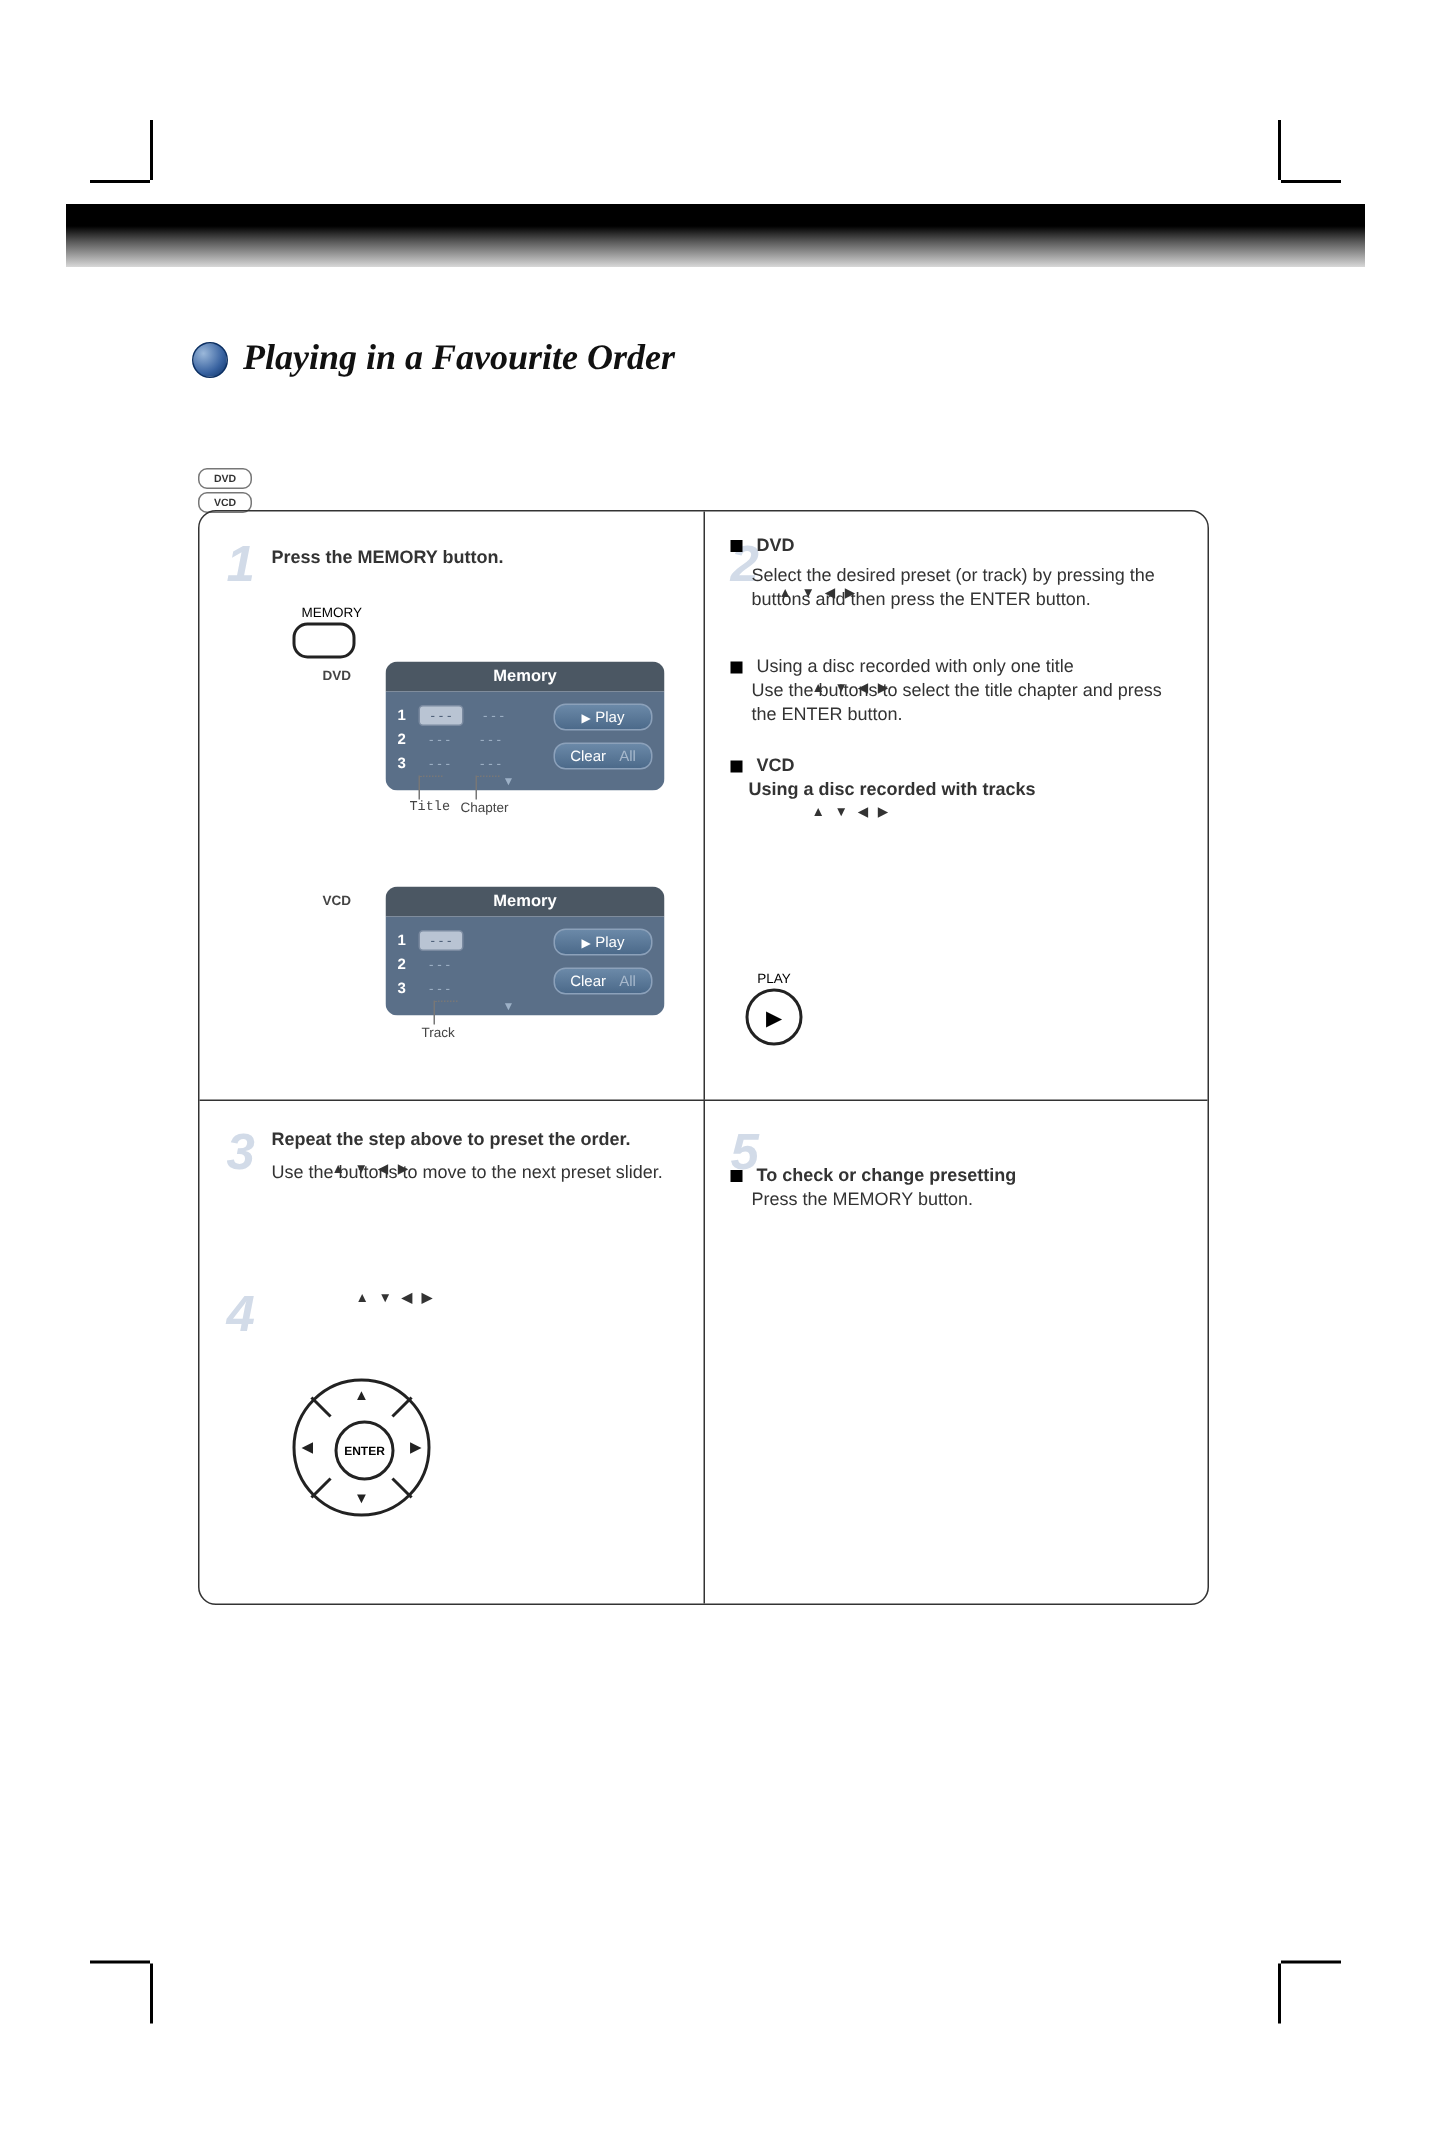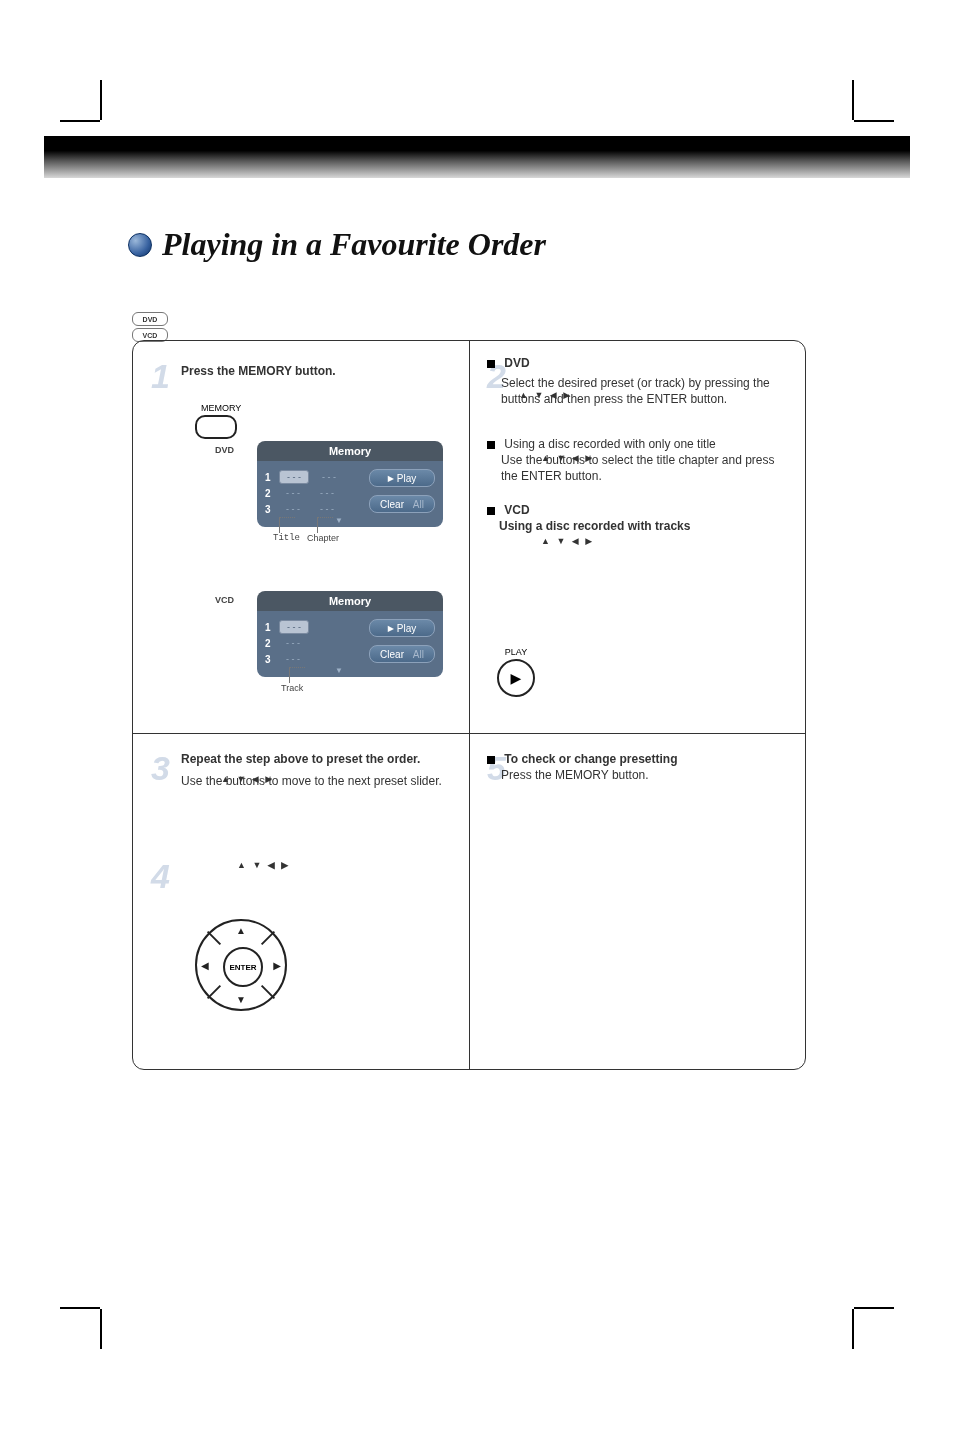--- a/index.html
+++ b/index.html
@@ -49,21 +49,21 @@
     width: 22px; height: 22px;
     border-radius: 50%;
     background: radial-gradient(circle at 30% 30%, #9bb8da 0%, #3862a0 60%, #0b2f62 100%);
     border: 1px solid #0b2f62;
     margin-right: 10px;
     flex: 0 0 auto;
   }
   .title-text {
     font-style: italic;
     font-weight: bold;
-    font-size: 32px;
+    font-size: 24px;
     color: #111;
   }
 
   
   .badges {
     position: absolute;
     top: 312px;
     left: 132px;
   }
   .badge {
@@ -377,21 +377,21 @@
         <div class="dpad-diag" style="top:10px; left:18px; transform:rotate(-45deg);"></div>
         <div class="dpad-diag" style="top:10px; right:18px; transform:rotate(45deg);"></div>
         <div class="dpad-diag" style="bottom:10px; left:18px; transform:rotate(45deg);"></div>
         <div class="dpad-diag" style="bottom:10px; right:18px; transform:rotate(-45deg);"></div>
       </div>
     </div>
 
     <div class="step" style="top:392px; left:350px; width:308px;">
       <div class="step-num">5</div>
       <div class="step-body" style="position:absolute; top:18px; left:4px; width:300px;">
-        <div style="font-weight:bold;">
+        <div style="font-weight:bold;margin-top:24px;">
           <span class="bullet-sq"></span>
           <span>To check or change presetting</span>
         </div>
         <div style="margin-left:14px;">Press the MEMORY button.</div>
       </div>
     </div>
 
   </div>
 
 </div>

